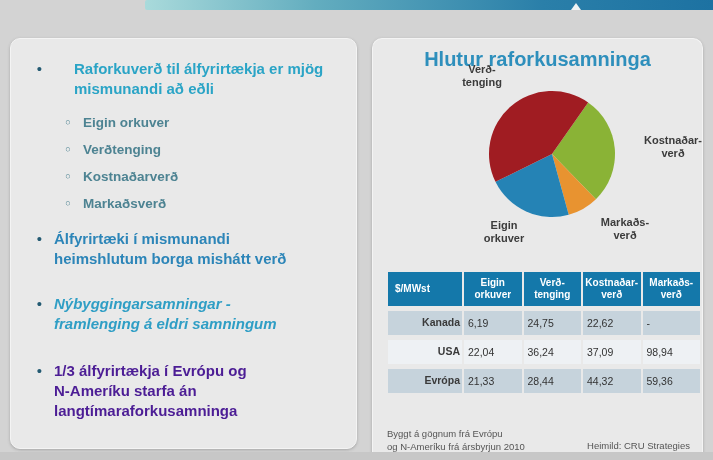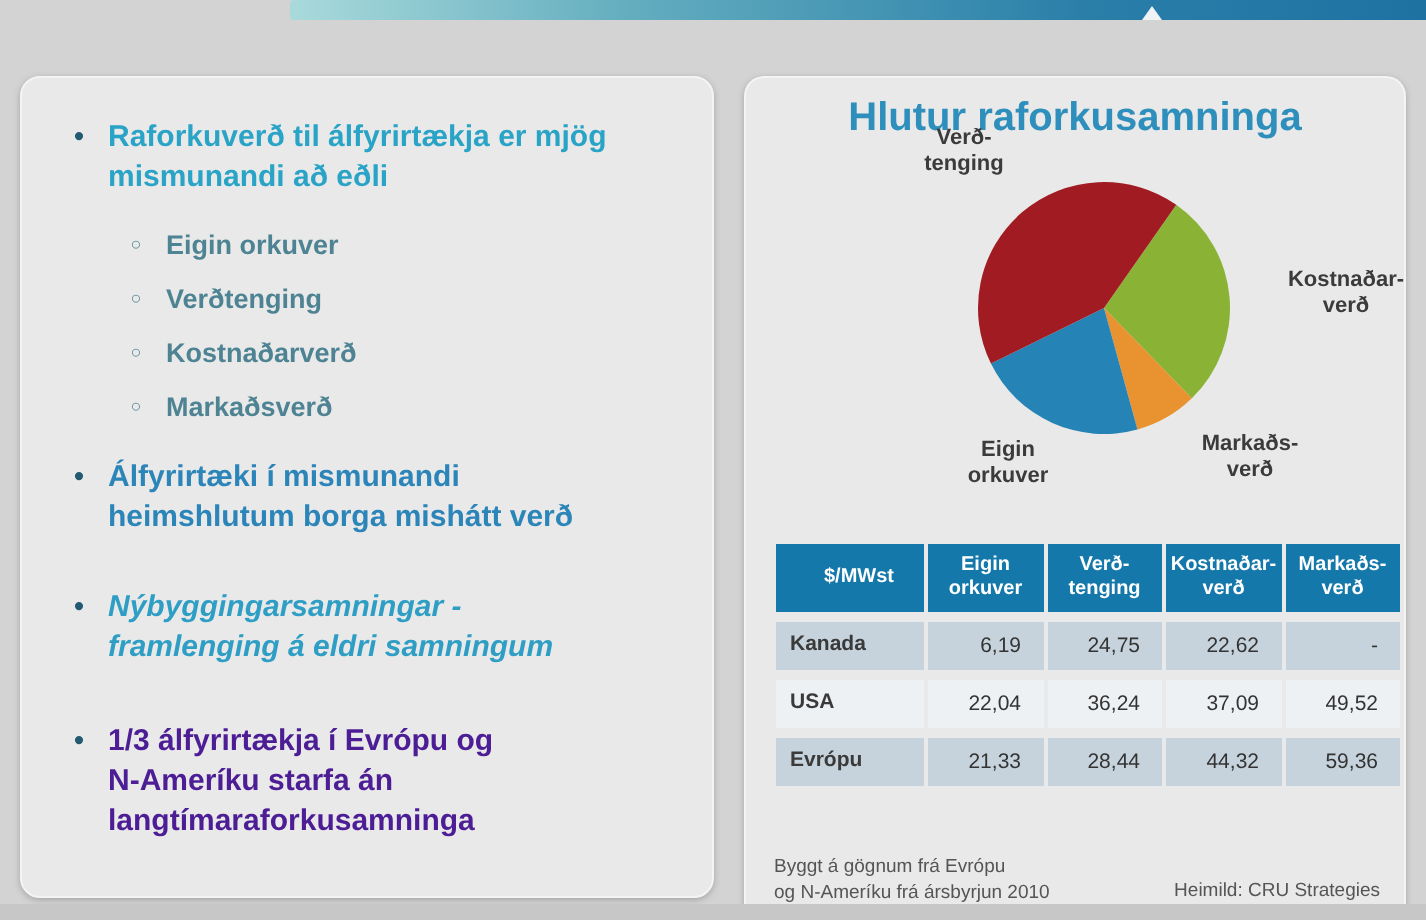--- a/index.html
+++ b/index.html
@@ -53,45 +53,45 @@
   #lbl-eigin{left:86px;top:180px;width:90px;}
 
   .data-table{
     position:absolute;left:13px;top:228px;width:316px;
     border-collapse:separate;border-spacing:2px 5px;table-layout:fixed;
   }
   .data-table th{
     background:#1478aa;color:#fff;font-size:10px;font-weight:bold;
     white-space:pre-line;padding:3px 2px;text-align:center;vertical-align:middle;height:28px;line-height:1.2;
   }
-  .data-table th.unit{text-align:left;padding-left:24px;}
+  .data-table th.unit{text-align:left;padding-left:7px;}
   .data-table td{
-    font-size:10.5px;color:#333;padding:6px 11px 6px 4px;text-align:right;vertical-align:middle;
-  }
-  .data-table td.rowlabel{font-weight:bold;text-align:left;padding:4px 2px 6px 7px;color:#3a3a3a;}
+    font-size:10.5px;color:#333;padding:6px 11px 6px 4px;text-align:left;vertical-align:middle;
+  }
+  .data-table td.rowlabel{font-weight:bold;text-align:right;padding:4px 2px 6px 7px;color:#3a3a3a;}
   .data-table tbody tr:nth-child(odd) td{background:#c6d3dc;}
   .data-table tbody tr:nth-child(even) td{background:#eef1f4;}
 
   .footnote{position:absolute;font-size:9.5px;color:#555;}
   #fn-left{left:14px;top:388px;white-space:pre-line;line-height:1.4;}
   #fn-right{right:12px;top:401px;}
 </style>
 </head>
 <body>
 
 <div class="top-bar">
   <div class="notch"></div>
 </div>
 
 <div class="panel left-panel">
   <div class="bullet-list">
 
     <div class="bullet">
       <span class="marker">•</span>
-      <span class="btext" style="color: rgb(42, 164, 198);">Raforkuverð til álfyrirtækja er mjög
+      <span class="btext" style="color: rgb(42, 164, 198); margin-left: 20px;">Raforkuverð til álfyrirtækja er mjög
 mismunandi að eðli</span>
     </div>
 
     <div class="sublist">
       <div class="subitem">
         <span class="marker">○</span>
         <span>Eigin orkuver</span>
       </div>
       <div class="subitem">
         <span class="marker">○</span>
@@ -175,24 +175,24 @@
           <td>6,19</td>
           <td>24,75</td>
           <td>22,62</td>
           <td>-</td>
         </tr>
         <tr>
           <td class="rowlabel">USA</td>
           <td>22,04</td>
           <td>36,24</td>
           <td>37,09</td>
-          <td>49,52</td>
-        </tr>
-        <tr>
-          <td class="rowlabel">Evrópu</td>
+          <td>98,94</td>
+        </tr>
+        <tr>
+          <td class="rowlabel">Evrópa</td>
           <td>21,33</td>
           <td>28,44</td>
           <td>44,32</td>
           <td>59,36</td>
         </tr>
       </tbody>
   </table>
 
   <div class="footnote" id="fn-left">Byggt á gögnum frá Evrópu
 og N-Ameríku frá ársbyrjun 2010</div>

